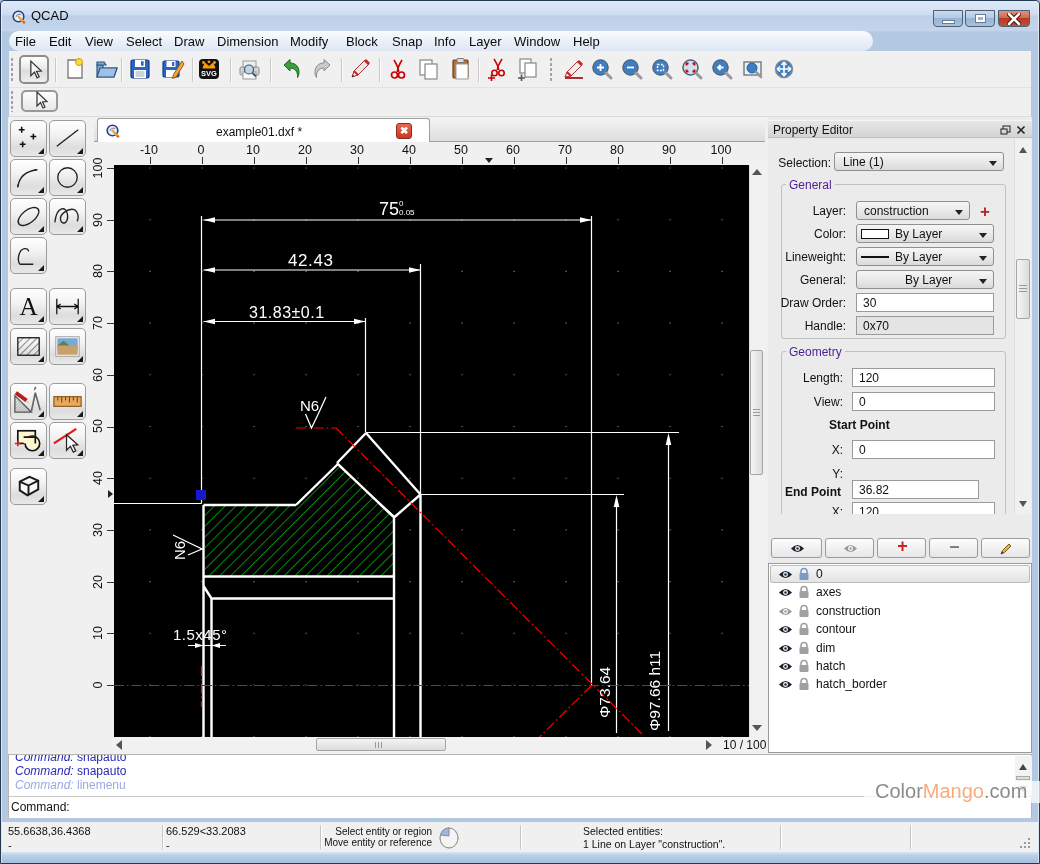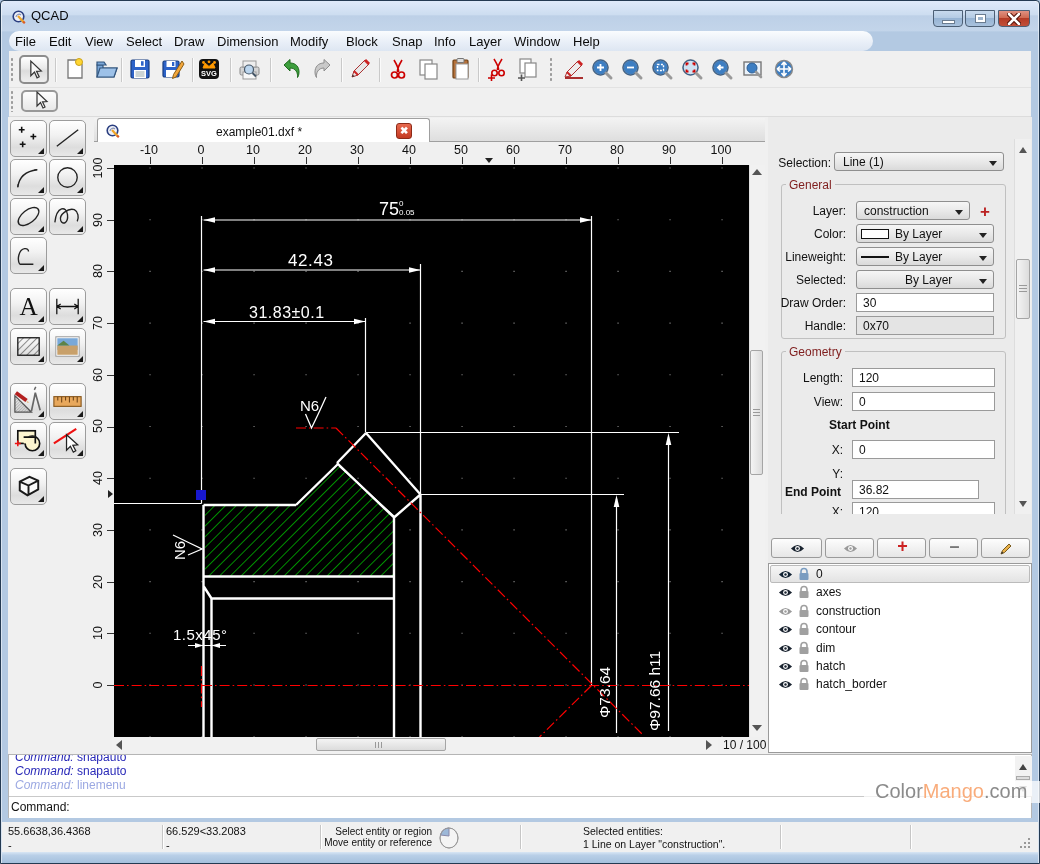--- a/index.html
+++ b/index.html
@@ -46,21 +46,21 @@
 .ptitle { position:absolute; left:0; width:264px; height:18px; background:linear-gradient(#e6e6e6,#d4d4d4);
   border-top:1px solid #f5f5f5; border-bottom:1px solid #bdbdbd; font-size:12px; color:#111; }
 .ptitle .t { position:absolute; left:5px; top:2px; }
 label.fl { position:absolute; font-size:12px; color:#111; text-align:right; }
 .combo { position:absolute; height:19px; border:1px solid #8f8f8f; border-radius:3px;
   background:linear-gradient(#f6f6f6,#e8e8e8 55%,#dadada); font-size:12px; color:#111; }
 .combo .arr { position:absolute; right:6px; top:8px; width:0; height:0;
   border-left:4px solid transparent; border-right:4px solid transparent; border-top:5px solid #222; }
 .input { position:absolute; height:19px; border:1px solid #9a9a9a; background:#fff; font-size:12px; color:#111; }
 .group { position:absolute; border:1px solid #c0c0c0; border-radius:3px; }
-.glabel { position:absolute; font-size:12px; color:#7f1d1d; background:#ebebeb; padding:0 3px; }
+.glabel { position:absolute; font-size:12px; color:#4c1d95; background:#ebebeb; padding:0 3px; }
 #cmdarea { position:absolute; left:8px; top:754px; width:1024px; height:64px; background:#fff; border:1px solid #b5b5b5; border-bottom:none; }
 #statusbar { position:absolute; left:2px; top:822px; width:1036px; height:30px; background:#f0f0f0; font-size:11px; color:#111; }
 #bottomframe { position:absolute; left:2px; top:852px; width:1036px; height:11px;
   background:linear-gradient(#d8e6f4, #b9cfe7 30%, #a5c0dd); }
 .ssep { position:absolute; top:3px; width:1px; height:24px; background:#c6c6c6; box-shadow:1px 0 0 #ffffff; }
 #watermark { position:absolute; left:864px; top:781px; width:176px; height:22px;
   background:rgba(255,255,255,0.72); font-size:20px; line-height:21px; padding-left:11px; }
 </style></head>
 <body>
 <div id="frame-outline"></div>
@@ -474,20 +474,30 @@
   <div id="hscroll">
       <div class="abs" style="left:0;top:0;width:606px;height:16px;background:#f1f1f1;"></div>
       <div class="abs" style="left:4px;top:3px;width:0;height:0;border-top:5px solid transparent;border-bottom:5px solid transparent;border-right:6px solid #555;"></div>
       <div class="abs" style="left:204px;top:1px;width:130px;height:13px;background:linear-gradient(#f4f4f4,#dcdcdc);border:1px solid #a5a5a5;border-radius:2px;"></div>
       <div class="abs" style="left:263px;top:5px;width:1px;height:6px;background:#999;box-shadow:3px 0 0 #999,6px 0 0 #999;"></div>
       <div class="abs" style="left:594px;top:3px;width:0;height:0;border-top:5px solid transparent;border-bottom:5px solid transparent;border-left:6px solid #555;"></div>
     </div>
   <div id="pagenum">10 / 100</div>
 </div>
 <div id="rightpanels">
+    <div class="ptitle" style="top:3px;">
+      <span class="t">Property Editor</span>
+      <svg class="abs" style="right:21px;top:4px;" width="11" height="10" viewBox="0 0 11 10">
+        <rect x="3" y="1" width="7" height="6" fill="none" stroke="#222"></rect>
+        <rect x="1" y="4" width="6" height="5" fill="#d8d8d8" stroke="#222"></rect>
+      </svg>
+      <svg class="abs" style="right:6px;top:4px;" width="10" height="10" viewBox="0 0 10 10">
+        <path d="M1.5 1.5 L8.5 8.5 M8.5 1.5 L1.5 8.5" stroke="#222" stroke-width="1.6"></path>
+      </svg>
+    </div>
     <div class="abs" style="left:0;top:22px;width:246px;height:375px;overflow:hidden;">
       <label class="fl" style="left:8px;top:17px;width:55px;">Selection:</label>
       <div class="combo" style="left:66px;top:13px;width:170px;">
         <span class="abs" style="left:8px;top:2px;">Line (1)</span>
         <span class="arr"></span>
       </div>
       <div class="group" style="left:13px;top:45px;width:225px;height:155px;"></div>
       <div class="glabel" style="left:18px;top:39px;">General</div>
       <label class="fl" style="left:8px;top:65px;width:70px;">Layer:</label>
       <div class="combo" style="left:88px;top:62px;width:114px;">
@@ -500,21 +510,21 @@
         <span class="abs" style="left:4px;top:4px;width:28px;height:10px;background:#fff;border:1.5px solid #111;"></span>
         <span class="abs" style="left:38px;top:2px;">By Layer</span>
         <span class="arr"></span>
       </div>
       <label class="fl" style="left:8px;top:111px;width:70px;">Lineweight:</label>
       <div class="combo" style="left:88px;top:108px;width:138px;">
         <span class="abs" style="left:4px;top:8px;width:28px;height:2px;background:#111;"></span>
         <span class="abs" style="left:38px;top:2px;">By Layer</span>
         <span class="arr"></span>
       </div>
-      <label class="fl" style="left:8px;top:134px;width:70px;">Selected:</label>
+      <label class="fl" style="left:8px;top:134px;width:70px;">General:</label>
       <div class="combo" style="left:88px;top:131px;width:138px;">
         <span class="abs" style="left:48px;top:2px;">By Layer</span>
         <span class="arr"></span>
       </div>
       <label class="fl" style="left:8px;top:157px;width:70px;">Draw Order:</label>
       <div class="input" style="left:88px;top:154px;width:138px;">
         <span class="abs" style="left:6px;top:2px;">30</span>
       </div>
       <label class="fl" style="left:8px;top:180px;width:70px;">Handle:</label>
       <div class="input" style="left:88px;top:177px;width:138px;background:#e4e4e4;">

